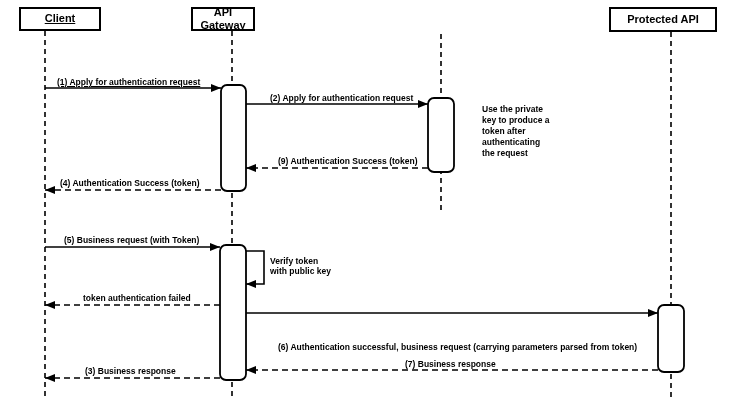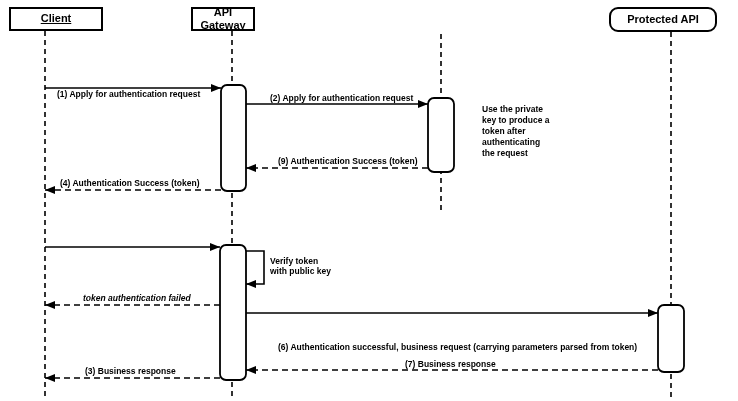--- a/index.html
+++ b/index.html
@@ -55,31 +55,32 @@
     <line class="msg-dashed" x1="428" y1="168" x2="246" y2="168" marker-end="url(#arr)"></line>
     <line class="msg-dashed" x1="221" y1="190" x2="45" y2="190" marker-end="url(#arr)"></line>
     <line class="msg-solid" x1="45" y1="247" x2="220" y2="247" marker-end="url(#arr)"></line>
     <path class="msg-solid" d="M246,251 L264,251 L264,284 L246,284" marker-end="url(#arr)"></path>
     <line class="msg-dashed" x1="220" y1="305" x2="45" y2="305" marker-end="url(#arr)"></line>
     <line class="msg-solid" x1="246" y1="313" x2="658" y2="313" marker-end="url(#arr)"></line>
     <line class="msg-dashed" x1="658" y1="370" x2="246" y2="370" marker-end="url(#arr)"></line>
     <line class="msg-dashed" x1="220" y1="378" x2="45" y2="378" marker-end="url(#arr)"></line>
   </svg>
 
-  <div class="actor-box" style="left:9px;top:7px;width:94px;height:24px;text-decoration:underline;">Client</div>
+  <div class="actor-box" style="left:19px;top:7px;width:82px;height:24px;text-decoration:underline;">Client</div>
   <div class="actor-box" style="left:191px;top:7px;width:64px;height:24px;">API Gateway</div>
-  <div class="actor-box" style="left:609px;top:7px;width:108px;height:25px;border-radius:9px;">Protected API</div>
+  <div class="actor-box" style="left:609px;top:7px;width:108px;height:25px;">Protected API</div>
 
-  <div class="msg-label" style="left:57px;top:89px;">(1) Apply for authentication request</div>
+  <div class="msg-label" style="left:57px;top:77px;text-decoration:underline;">(1) Apply for authentication request</div>
   <div class="msg-label" style="left:270px;top:93px;">(2) Apply for authentication request</div>
   <div class="msg-label" style="left:278px;top:156px;">(9) Authentication Success (token)</div>
   <div class="msg-label" style="left:60px;top:178px;text-align:center;">(4) Authentication Success (token)</div>
+  <div class="msg-label" style="left:64px;top:235px;">(5) Business request (with Token)</div>
   <div class="msg-label preline" style="left:270px;top:256px;">Verify token
 with public key</div>
-  <div class="msg-label" style="left:83px;top:293px;font-style:italic;">token authentication failed</div>
+  <div class="msg-label" style="left:83px;top:293px;">token authentication failed</div>
   <div class="msg-label" style="left:278px;top:302px;margin-top:40px;">(6) Authentication successful, business request (carrying parameters parsed from token)</div>
   <div class="msg-label" style="left:405px;top:359px;">(7) Business response</div>
   <div class="msg-label" style="left:85px;top:366px;">(3) Business response</div>
 
   <div class="note-text" style="left:462px;top:104px;">Use the private
 key to produce a
 token after
 authenticating
 the request</div>
 

